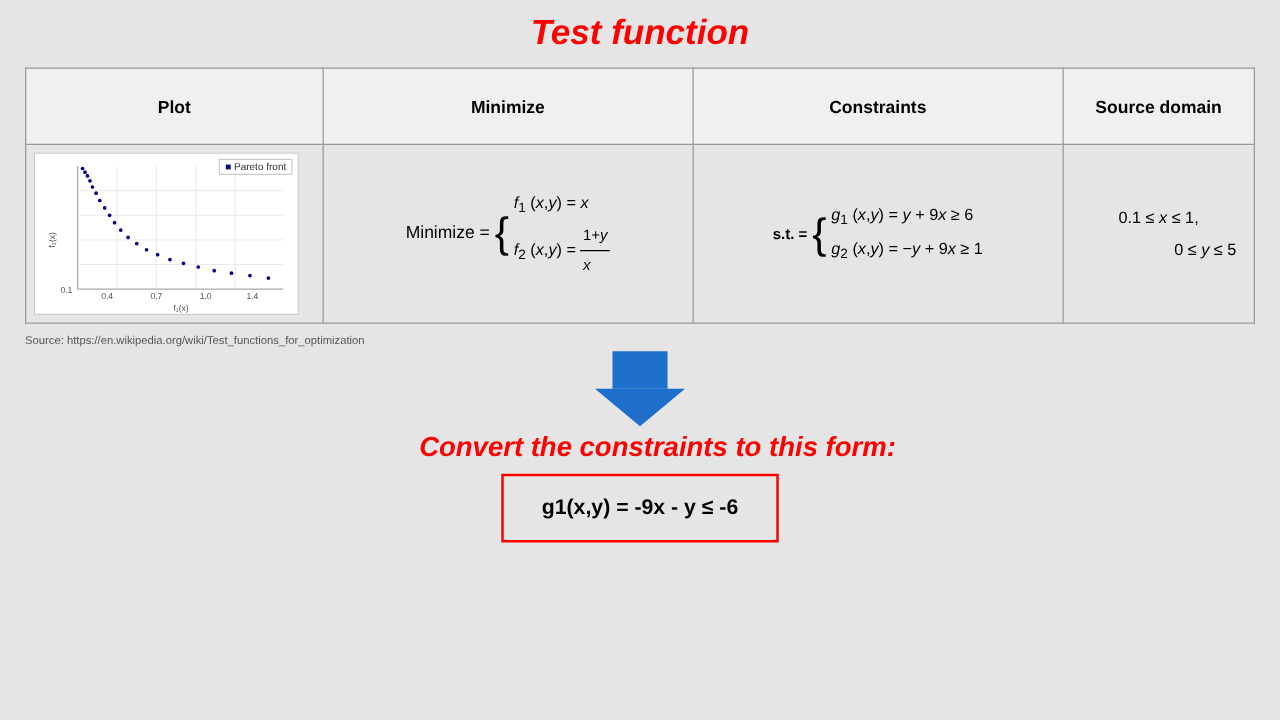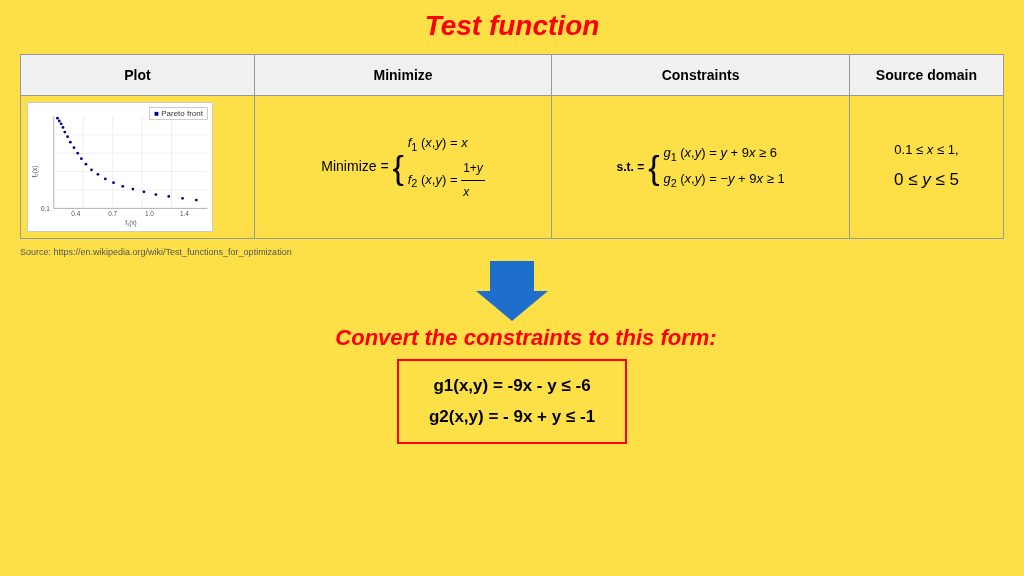--- a/index.html
+++ b/index.html
@@ -8,21 +8,21 @@
       font-family: Arial, sans-serif;
       width: 1024px;
       height: 576px;
       overflow: hidden;
       position: relative;
     }
 
     .page {
       width: 1024px;
       height: 576px;
-      background: #fde047;
+      background: #e5e5e5;
       display: flex;
       flex-direction: column;
       align-items: center;
       padding: 10px 20px;
     }
 
     .page-title {
       color: #ff0000;
       font-size: 28px;
       font-weight: bold;
@@ -34,41 +34,41 @@
     .main-table {
       width: 100%;
       border-collapse: collapse;
       border: 1px solid #999;
       margin-bottom: 8px;
     }
 
     .main-table th {
       background: #f0f0f0;
       border: 1px solid #999;
-      padding: 12px 12px;
+      padding: 22px 12px;
       font-size: 14px;
       font-weight: bold;
       text-align: center;
     }
 
     .main-table td {
       border: 1px solid #999;
       padding: 10px 14px;
       text-align: center;
       vertical-align: middle;
     }
 
     
     .plot-cell {
       width: 220px;
       padding: 6px !important;
     }
 
     .plot-container {
-      width: 186px;
+      width: 212px;
       height: 130px;
       position: relative;
       border: 1px solid #ccc;
       background: #fff;
     }
 
     .plot-legend {
       position: absolute;
       top: 4px;
       right: 4px;
@@ -303,36 +303,35 @@
           <span style="font-size:12px; font-weight:700;">s.t. =</span>
           <span class="big-brace">{</span>
           <span class="formula-lines">
             <span><em>g</em><sub>1</sub> (<em>x</em>,<em>y</em>) = <em>y</em> + 9<em>x</em> ≥ 6</span>
             <span><em>g</em><sub>2</sub> (<em>x</em>,<em>y</em>) = −<em>y</em> + 9<em>x</em> ≥ 1</span>
           </span>
         </td>
 
         <td class="search-cell">
           <div style="font-size:13px; line-height:2;">0.1 ≤ <em>x</em> ≤ 1,</div>
-          <div style="font-size:17px; line-height:2;">0 ≤ <em>y</em> ≤ 5</div>
+          <div style="font-size:13px; line-height:2;text-align:right;">0 ≤ <em>y</em> ≤ 5</div>
         </td>
       </tr>
     </tbody>
   </table>
 
   <div class="source-text">Source: https://en.wikipedia.org/wiki/Test_functions_for_optimization</div>
 
   <div class="arrow-section">
     <div class="arrow-shape">
       <div class="arrow-shaft"></div>
       <div class="arrow-head"></div>
     </div>
   </div>
 
   <div class="bottom-section">
     <div class="convert-title">Convert the constraints to this form:</div>
     <div class="formula-box">
       <span class="line">g1(x,y) = -9x - y ≤ -6</span>
-      <span class="line">g2(x,y) =  - 9x + y ≤ -1</span>
     </div>
   </div>
 
 </div>
 
 </body></html>

